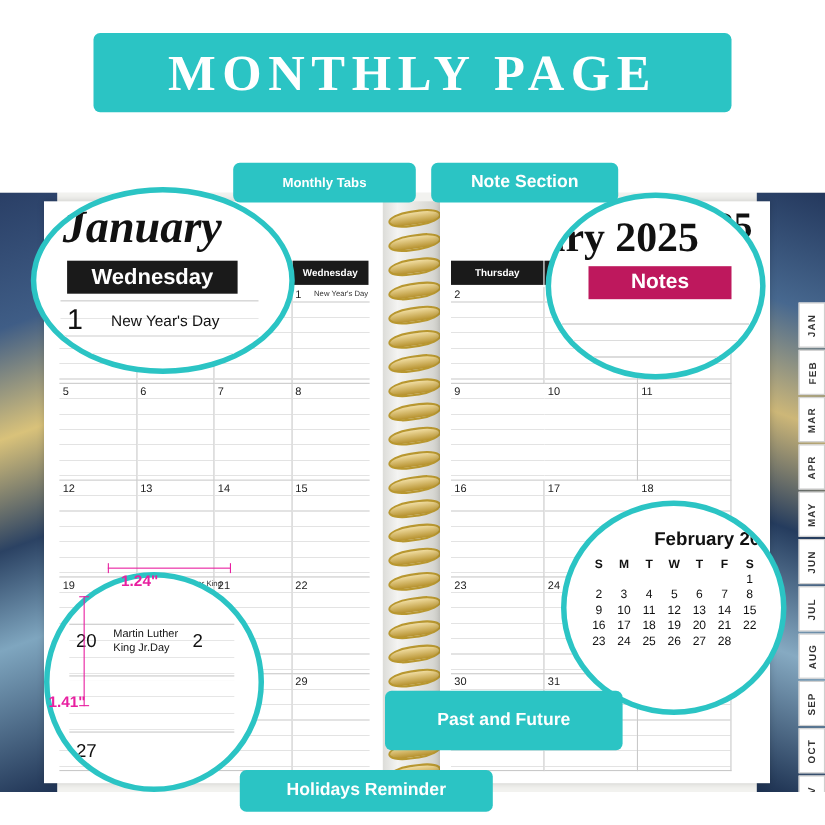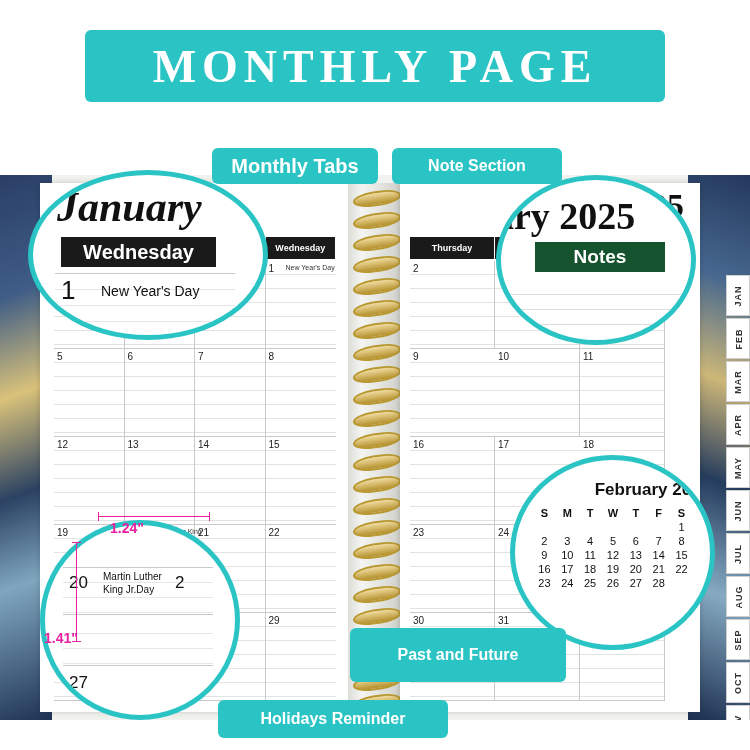--- a/index.html
+++ b/index.html
@@ -129,21 +129,21 @@
   .c1 .nyd{position:absolute;left:68px;top:108px;font-size:14px;color:#111;}
 
   
   .c2{left:496px;top:175px;width:190px;height:160px;}
   .c2 .feb{
     position:absolute;left:-6px;top:14px;
     font-family:"Liberation Serif", serif;font-size:38px;color:#111;font-weight:bold;
     white-space:nowrap;
   }
   .c2 .notes{
-    position:absolute;left:34px;top:62px;width:130px;height:30px;background:#14532d;
+    position:absolute;left:34px;top:62px;width:130px;height:30px;background:#be185d;
     color:#fff;font-size:19px;font-weight:bold;display:flex;align-items:center;justify-content:center;
   }
   .c2 .lines{
     position:absolute;left:10px;top:100px;width:170px;height:46px;
     background:repeating-linear-gradient(to bottom,transparent 0 14px,#dcdcdc 14px 15px);
   }
 
   
   .c3{left:510px;top:455px;width:195px;height:185px;}
   .c3 .mini-title{
@@ -196,21 +196,21 @@
   .mh-label{
     position:absolute;left:44px;top:630px;color:#e81fa0;font-size:14px;font-weight:bold;
   }
 
   
   .label{
     position:absolute;background:#2bc4c4;color:#fff;font-weight:bold;
     border-radius:6px;display:flex;align-items:center;justify-content:center;
     text-align:center;line-height:1.2;padding:4px 10px;
   }
-  .lbl-tabs{left:212px;top:148px;width:146px;height:28px;font-size:20px;text-align:center;}
+  .lbl-tabs{left:212px;top:148px;width:146px;height:28px;font-size:12px;text-align:center;}
   .lbl-note{left:392px;top:148px;width:150px;height:28px;font-size:16px;}
   .lbl-past{left:350px;top:628px;width:196px;height:46px;font-size:16px;flex-direction:column;}
   .lbl-hol{left:218px;top:700px;width:210px;height:30px;font-size:16px;}
 </style>
 </head>
 <body>
 
 <div class="stage">
 
   <div class="banner">

